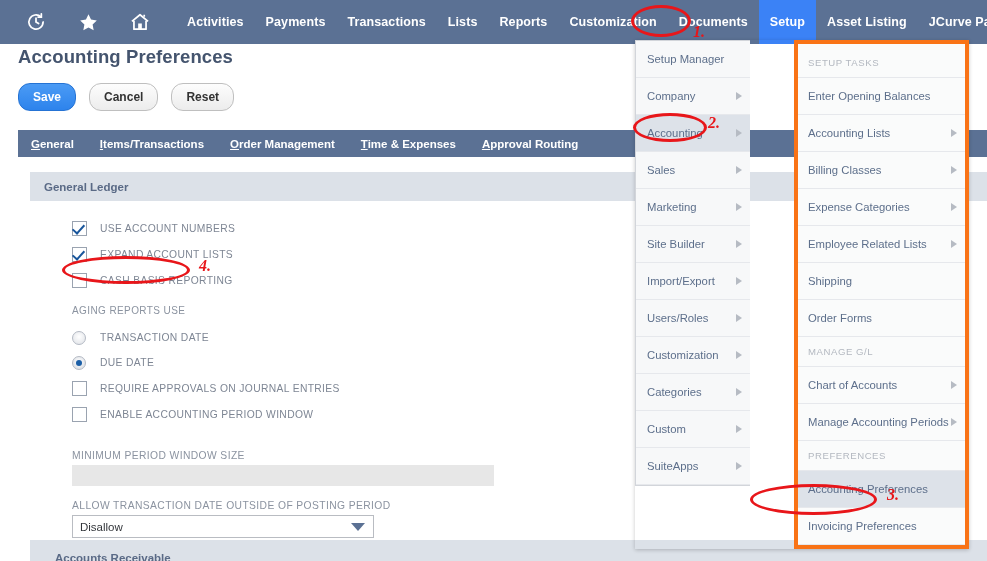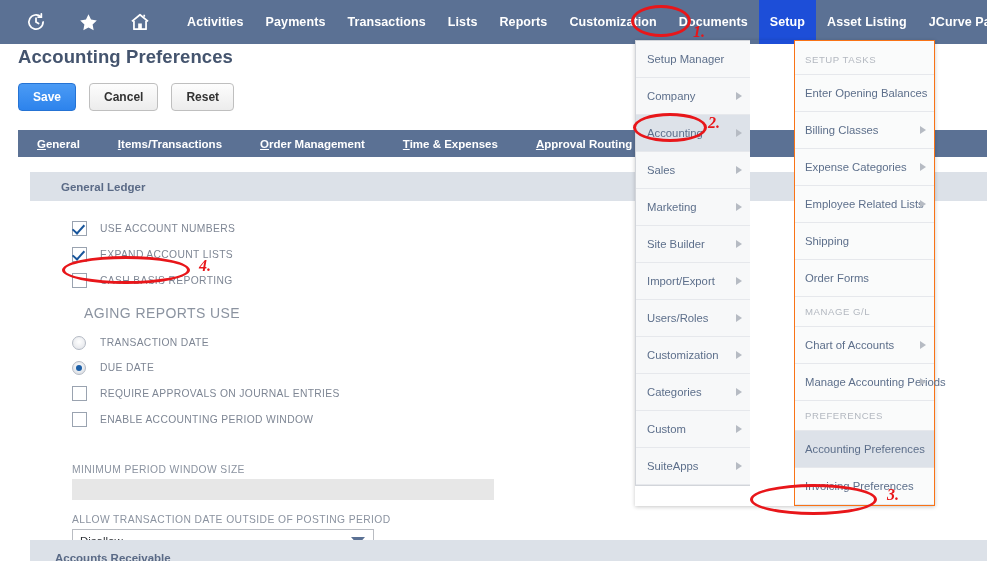--- a/index.html
+++ b/index.html
@@ -32,33 +32,33 @@
     color: #ffffff;
     font-size: 12.5px;
     font-weight: bold;
     padding: 0 11px;
     height: 44px;
     display: flex; align-items: center;
     white-space: nowrap;
     letter-spacing: .1px;
     cursor: pointer;
   }
-  .nav-link.active { background: #1d4ed8; }
+  .nav-link.active { background: #3b82f6; }
 
   
   .page-title {
     position: absolute; top: 46px; left: 18px;
     font-size: 18.5px; font-weight: bold; color: #44546e;
     letter-spacing: .1px;
   }
 
   .btn-row { position: absolute; top: 83px; left: 18px; display: flex; gap: 13px; }
   .btn {
     height: 28px; min-width: 62px;
-    border-radius: 4px;
+    border-radius: 12px;
     font-size: 12px; font-weight: bold;
     display: flex; align-items: center; justify-content: center;
     padding: 0 14px;
     cursor: pointer;
     border: 1px solid #bfbfbf;
     color: #333;
     background: linear-gradient(to bottom,#fdfdfd 0%,#ececec 100%);
   }
   .btn.primary {
     background: linear-gradient(to bottom,#4b9bf5 0%,#2d83ec 100%);
@@ -69,21 +69,21 @@
 
   
   .tabbar {
     position: absolute; top: 130px; left: 18px;
     width: 969px; height: 27px;
     background: #5b7194;
     display: flex; align-items: center;
   }
   .tab {
     color: #ffffff; font-size: 11.5px; font-weight: bold;
-    padding: 0 19px; height: 27px;
+    padding: 0 13px; height: 27px;
     display: flex; align-items: center; position: relative;
     white-space: nowrap; cursor: pointer;
   }
   .tab u { text-decoration: underline; }
   .tab-label { text-decoration: none; }
   .tab.active::after {
     content: ""; position: absolute; left: 50%; bottom: -7px;
     margin-left: -7px;
     border-left: 7px solid transparent;
     border-right: 7px solid transparent;
@@ -93,21 +93,21 @@
 
   
   .panel {
     position: absolute; top: 172px; left: 30px;
     width: 957px; height: 375px;
     background: #ffffff;
   }
   .panel-header {
     height: 29px; background: #dce1e8;
     display: flex; align-items: center;
-    padding-left: 31px;
+    padding-left: 14px;
     font-size: 11.5px; font-weight: bold; color: #5a6a86;
   }
   .panel-body { padding: 14px 0 0 42px; }
 
   .field-row { display: flex; align-items: center; height: 26px; }
   .chk {
     width: 15px; height: 15px;
     border: 1px solid #9aa3b0;
     background: #ffffff;
     position: relative;
@@ -143,23 +143,23 @@
   }
   .radio.selected::after {
     content: ""; position: absolute;
     left: 3px; top: 3px; width: 6px; height: 6px;
     border-radius: 50%; background: #1b5ea6;
   }
   .radio-row { display: flex; align-items: center; height: 25px; }
   .radio-row .field-label { margin-left: 14px; }
 
   .group-label {
-    font-size: 14px; color: #8b93a0;
+    font-size: 10px; color: #8b93a0;
     letter-spacing: .4px; text-transform: uppercase;
-    margin: 12px 0 9px 12px;
+    margin: 12px 0 9px 0;
   }
 
   .form-label {
     font-size: 10.3px; color: #8b93a0;
     letter-spacing: .4px; text-transform: uppercase;
     margin-bottom: 4px;
   }
   .input-disabled {
     width: 422px; height: 21px;
     background: #e7e7e7; border: none;
@@ -199,23 +199,23 @@
     box-shadow: 0 1px 4px rgba(0,0,0,.22);
     gap: 44px;
   }
   .menu-col-left {
     width: 115px;
     background: #f7f8f9;
     border: 1px solid #d2d5da;
     border-right: none;
   }
   .menu-col-right {
-    width: 141px;
+    width: 175px;
     background: #fafbfb;
-    border: 1px solid #f97316;
+    border: 4px solid #f97316;
   }
   .menu-item {
     height: 37px;
     display: flex; align-items: center;
     padding: 0 6px 0 11px;
     font-size: 11.3px; color: #5d6f8b;
     border-bottom: 1px solid #e6e8ec;
     position: relative; cursor: pointer;
     white-space: nowrap;
   }
@@ -360,21 +360,21 @@
       <div class="field-row">
         <div class="chk"></div>
         <div class="field-label">Require Approvals On Journal Entries</div>
       </div>
 
       <div class="field-row">
         <div class="chk"></div>
         <div class="field-label">Enable Accounting Period Window</div>
       </div>
 
-      <div style="margin-top:32px;">
+      <div style="margin-top:23px;">
         <div class="form-label">Minimum Period Window Size</div>
         <div class="input-disabled"></div>
       </div>
 
       <div style="margin-top:14px;">
         <div class="form-label">Allow Transaction Date Outside Of Posting Period</div>
         <div class="select-box">
           <span>Disallow</span>
           <span class="caret-dn"></span>
         </div>
@@ -439,20 +439,24 @@
       </div>
     </div>
 
     <div class="menu-col-right">
       <div class="menu-section first">Setup Tasks</div>
 
       <div class="menu-item">
         <span>Enter Opening Balances</span>
       </div>
       <div class="menu-item">
+        <span>Accounting Lists</span>
+        <span class="arrow"></span>
+      </div>
+      <div class="menu-item">
         <span>Billing Classes</span>
         <span class="arrow"></span>
       </div>
       <div class="menu-item">
         <span>Expense Categories</span>
         <span class="arrow"></span>
       </div>
       <div class="menu-item">
         <span>Employee Related Lists</span>
         <span class="arrow"></span>

